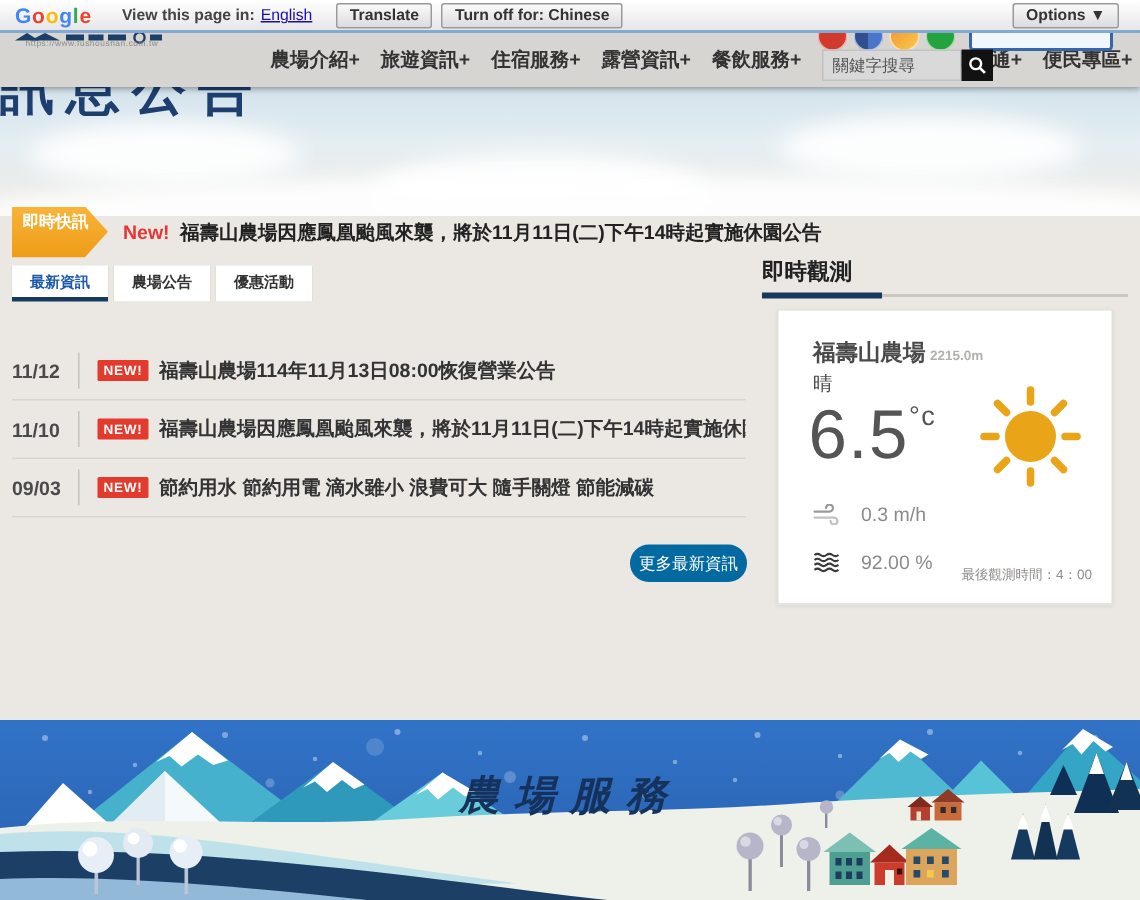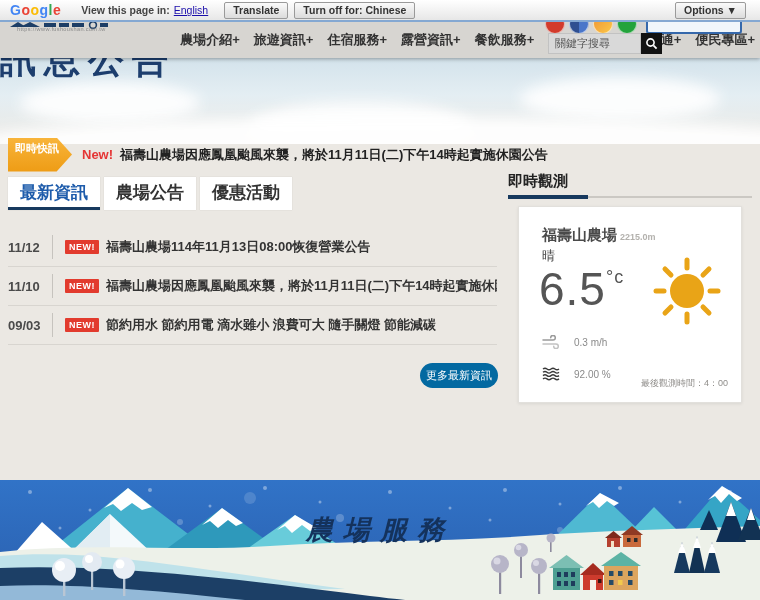--- a/index.html
+++ b/index.html
@@ -28,42 +28,42 @@
 .nav{position:absolute;right:5px;top:0;height:36px;display:flex;align-items:center;gap:14px;z-index:1}
 .nav-item{font-size:13px;font-weight:bold;color:#333;white-space:nowrap;cursor:pointer}
 .social{position:absolute;top:-8px;left:545px;display:flex;gap:4px;z-index:2}
 .social .ic{width:20px;height:20px;border-radius:50%;border:1px solid rgba(255,255,255,.6)}
 .ic-red{background:#d23b2c}.ic-blue{background:linear-gradient(90deg,#2f4f91 50%,#4a76c9 50%)}
 .ic-orange{background:linear-gradient(135deg,#f09433,#fbc748)}.ic-green{background:#23a33c}
 .partialbox{position:absolute;left:646px;top:-10px;width:96px;height:22px;background:#f0f6fb;
   border:2px solid #3568ab;border-radius:3px;z-index:2}
 .search{position:absolute;left:548px;top:11px;display:flex;z-index:5}
 .search input{width:93px;height:21px;background:#d9d9d9;border:1px solid #c2c2c2;font-size:11px;
-  padding:0 6px;color:#444;outline:none;font-family:Liberation Mono, monospace}
+  padding:0 6px;color:#444;outline:none;font-family:Liberation Serif, serif}
 .search input::placeholder{color:#555}
 .search .sbtn{width:21px;height:21px;background:#121212;border:none;display:flex;align-items:center;
   justify-content:center;cursor:pointer}
 
 
 .sky{position:absolute;top:22px;left:0;right:0;height:122px;z-index:1;overflow:hidden;
   background:linear-gradient(#c3d8e4,#e4eef3 60%,#ece9e4)}
 .cloud{position:absolute;background:#fff;border-radius:50%;filter:blur(7px);opacity:.9}
 .page-title{position:absolute;top:36px;left:0;width:100%;text-align:left;font-size:36px;
   font-weight:bold;color:#1d3e6e;letter-spacing:8px;z-index:2}
 
 
 .main{position:absolute;top:144px;left:0;right:0;height:336px;background:#ebe8e3;z-index:3}
 .ticker{position:absolute;left:8px;top:0;height:21px;display:flex;align-items:center}
 .ticker-badge{width:64px;height:34px;line-height:20px;padding-left:7px;font-size:11px;font-weight:bold;
   color:#fff;background:linear-gradient(#f8b43a,#ee9c15);
   clip-path:polygon(0 0,76% 0,100% 50%,76% 100%,0 100%)}
 .ticker-new{margin-left:10px;color:#e53535;font-weight:bold;font-size:13px}
 .ticker-text{margin-left:7px;color:#222;font-weight:bold;font-size:13px;white-space:nowrap}
 .tabs{position:absolute;left:8px;top:33px;display:flex;gap:4px}
-.tab{background:#fff;padding:4px 12px 3px;font-size:17px;font-weight:bold;color:#333;cursor:pointer;
+.tab{background:#fff;padding:4px 12px 3px;font-size:10px;font-weight:bold;color:#333;cursor:pointer;
   border-bottom:3px solid transparent;box-shadow:0 0 1px rgba(0,0,0,.15)}
 .tab.active{color:#1e5cab;border-bottom-color:#17395e}
 .news-list{position:absolute;left:8px;top:84px;width:489px}
 .news-row{display:flex;align-items:center;height:39px;border-bottom:1px solid #d8d5d0;cursor:pointer}
 .n-date{width:44px;font-size:13px;font-weight:bold;color:#4a4a4a;flex:none}
 .n-sep{width:1px;height:24px;background:#c6c3be;margin-right:12px;flex:none}
 .n-badge{background:#e23b2e;color:#fff;font-size:9px;font-weight:bold;padding:2px 4px;margin-right:7px;
   border-radius:1px;flex:none;letter-spacing:.5px}
 .n-title{font-size:13px;font-weight:bold;color:#333;white-space:nowrap;overflow:hidden}
 .more-btn{position:absolute;left:420px;top:219px;width:78px;height:25px;border:none;border-radius:13px;
@@ -74,21 +74,21 @@
 .obs-rule{position:absolute;left:508px;top:52px;width:244px;height:2px;background:#cbc8c3}
 .obs-rule-accent{position:absolute;left:508px;top:51px;width:80px;height:4px;background:#17395e}
 .wcard{position:absolute;left:518px;top:62px;width:224px;height:197px;background:#fff;
   border:1px solid #e2e0dc;box-shadow:0 1px 3px rgba(0,0,0,.08)}
 .w-station{position:absolute;left:23px;top:19px;font-size:15px;font-weight:bold;color:#4a4a4a}
 .w-alt{font-size:9px;font-weight:bold;color:#b3b1ad;margin-left:3px}
 .w-cond{position:absolute;left:23px;top:40px;font-size:13px;color:#4a4a4a}
 .w-temp{position:absolute;left:20px;top:55px;font-size:46px;color:#555;letter-spacing:1px}
 .w-unit{font-size:18px;vertical-align:22px;color:#555}
 .w-sun{position:absolute;left:132px;top:48px}
-.w-row{position:absolute;left:23px;display:flex;align-items:center;gap:14px;color:#8a8a8a;font-size:10px}
+.w-row{position:absolute;left:23px;display:flex;align-items:center;gap:14px;color:#8a8a8a;font-size:13px}
 .w-wind{top:128px}.w-hum{top:160px}
 .w-time{position:absolute;right:13px;top:170px;font-size:9px;color:#8f8d8a}
 
 
 .footer{position:absolute;top:480px;left:0;width:760px;height:120px;z-index:4;overflow:hidden}
 .footer svg{display:block}
 .footer-title{position:absolute;top:32px;left:0;width:100%;text-align:center;font-size:27px;
   font-weight:bold;font-style:italic;color:#14325c;letter-spacing:10px;z-index:2}
 </style>
 </head>

